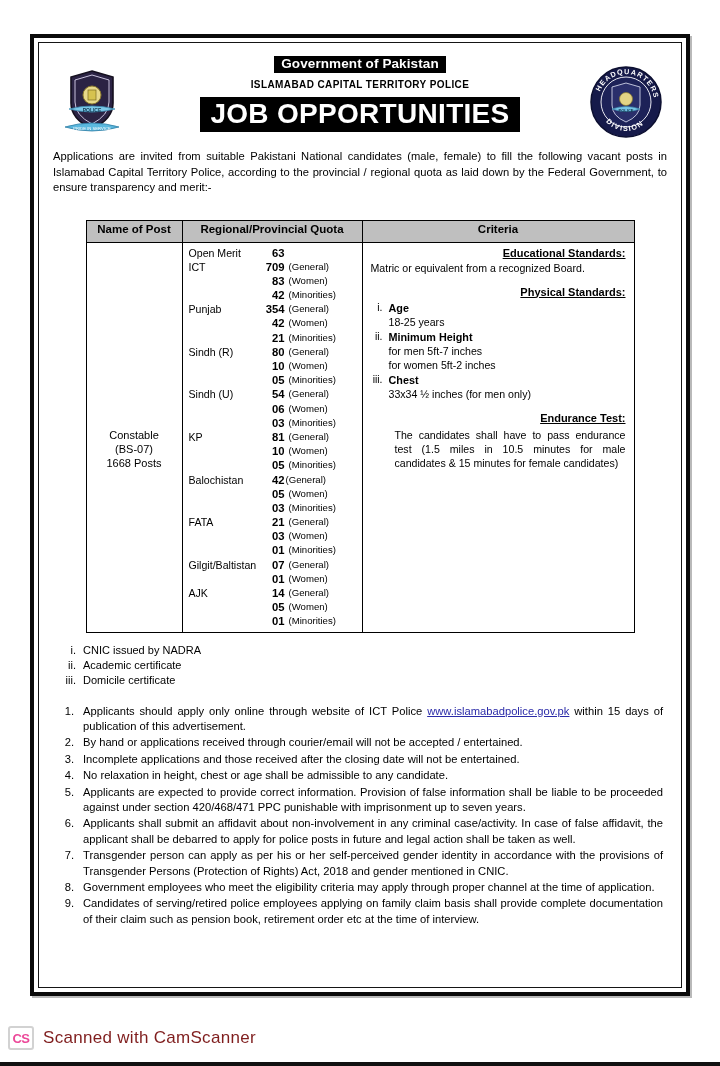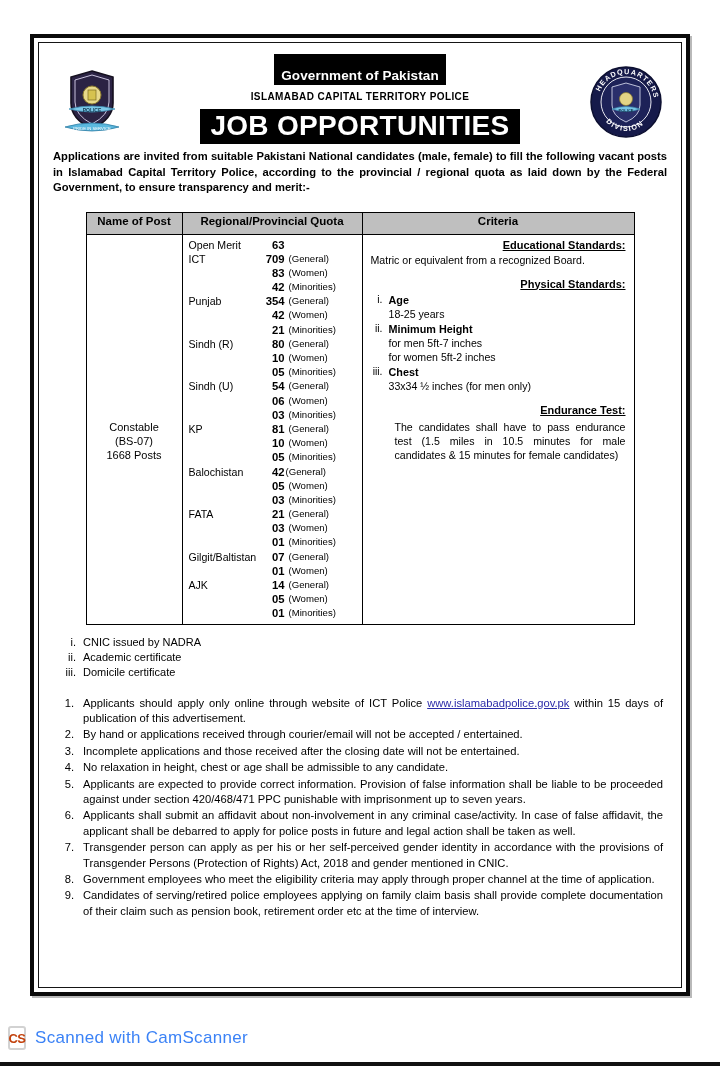--- a/index.html
+++ b/index.html
@@ -58,21 +58,21 @@
     text-align: center;
     padding-top: 3px;
   }
   .gov-line {
     display: inline-block;
     background: #000;
     color: #fff;
     font-weight: bold;
     font-size: 13.5px;
     letter-spacing: .1px;
-    padding: 14px 7px 2px 7px;
+    padding: 0 7px 2px 7px;
     line-height: 15px;
   }
   .ictp-line {
     font-weight: bold;
     font-size: 10px;
     letter-spacing: .4px;
     margin-top: 2px;
     line-height: 20px;
   }
   .job-line {
@@ -85,22 +85,21 @@
     padding: 0px 10px 2px 10px;
     line-height: 33px;
     margin-top: 2px;
   }
 
   
   .intro {
     font-size: 11.2px;
     line-height: 15.5px;
     text-align: justify;
-    margin: 6px 2px 16px 2px;
-    font-weight: bold;
+    margin: 6px 2px 24px 2px;
   }
 
   
   table.quota {
     border-collapse: collapse;
     width: 548px;
     margin: 0 auto;
     table-layout: fixed;
   }
   table.quota th, table.quota td {
@@ -218,33 +217,33 @@
 
   
   #watermark {
     position: absolute;
     left: 8px; top: 1026px;
     display: flex;
     align-items: center;
     gap: 9px;
   }
   .cs-badge {
-    width: 18px; height: 24px;
+    width: 26px; height: 24px;
     border: 2px solid #d2d2d2;
     border-radius: 3px;
-    color: #c2410c;
+    color: #ec4899;
     font-size: 13px;
     font-weight: bold;
     display: flex;
     align-items: center;
     justify-content: center;
     letter-spacing: -.5px;
   }
   .cs-text {
-    color: #3b82f6;
+    color: #7f1d1d;
     font-size: 17px;
     letter-spacing: .3px;
   }
   #bottom-band {
     position: absolute;
     left: 0; top: 1062px;
     width: 720px; height: 4px;
     background: #111;
   }
 </style>

